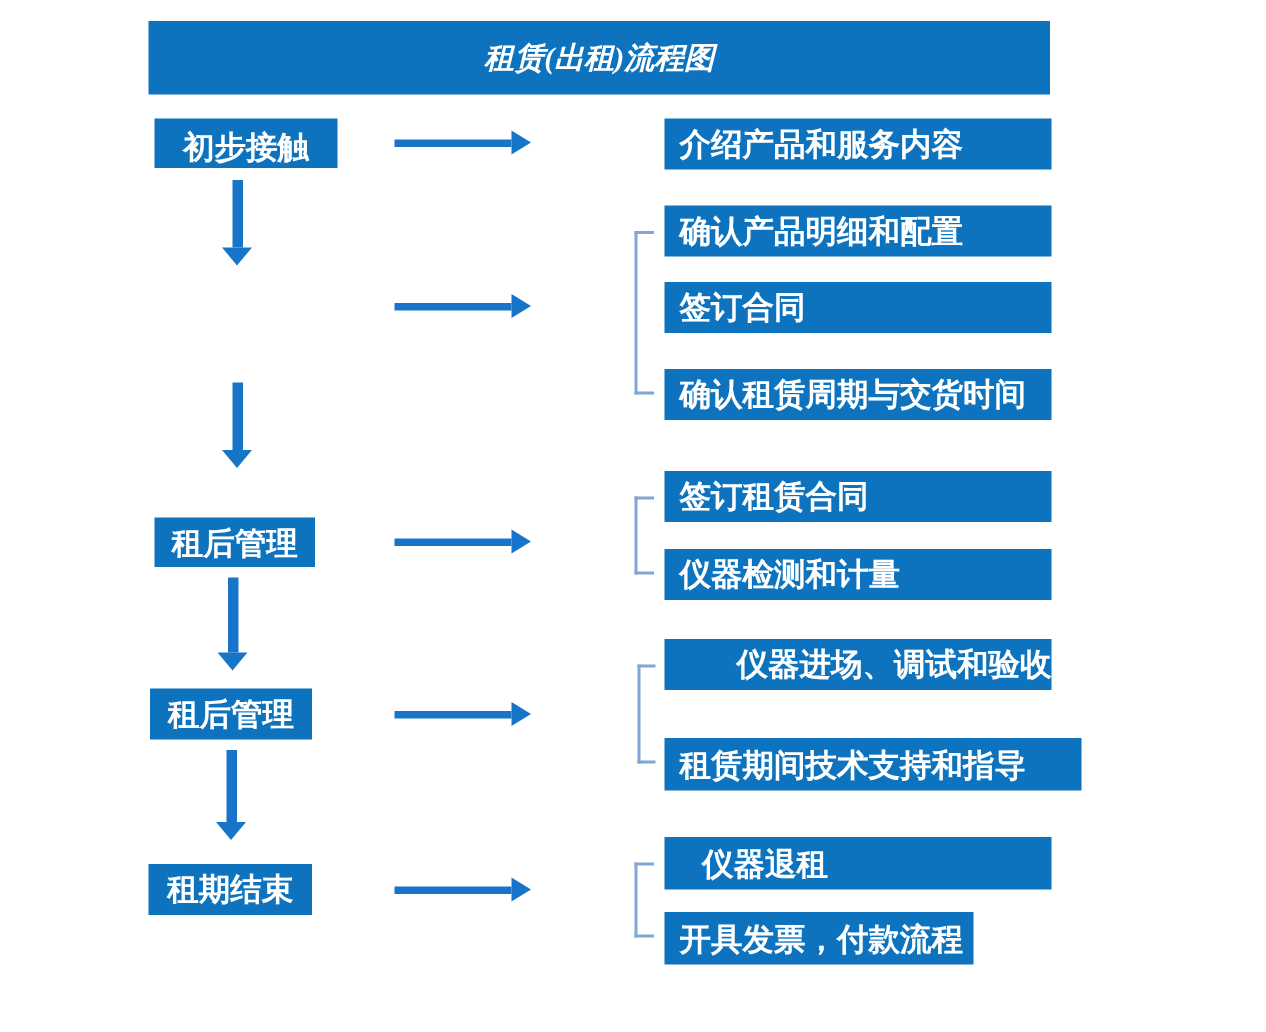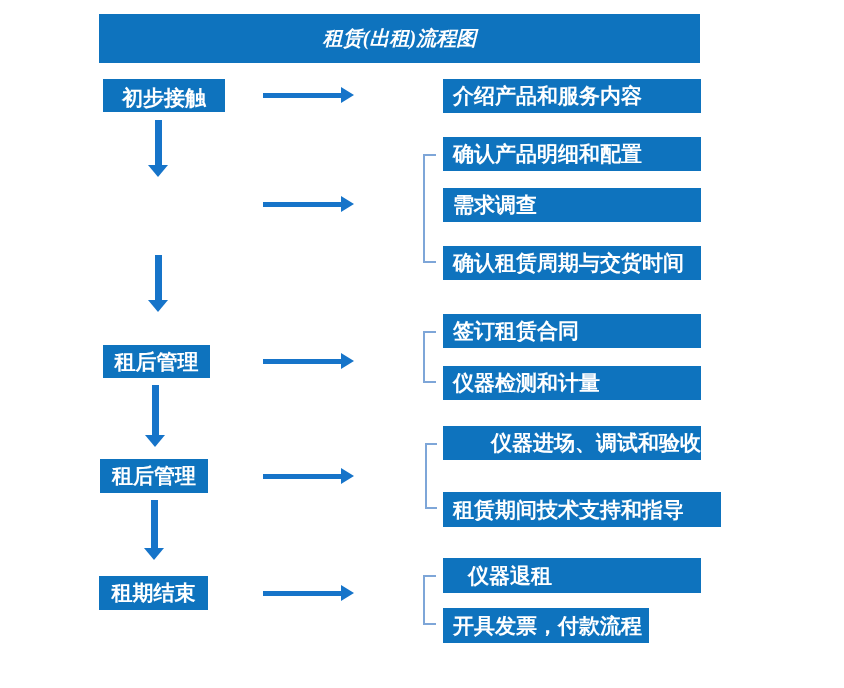--- a/index.html
+++ b/index.html
@@ -116,21 +116,21 @@
   <div class="bracket" style="left:425px;top:443px;width:12px;height:66px;"></div>
   <div class="bracket" style="left:423px;top:575px;width:13px;height:50px;"></div>
 
   <div class="box out" style="left:443px;top:79px;width:258px;height:34px;">
     <span>介绍产品和服务内容</span>
   </div>
   <div class="box out" style="left:443px;top:137px;width:258px;height:34px;">
     <span>确认产品明细和配置</span>
   </div>
   <div class="box out" style="left:443px;top:188px;width:258px;height:34px;">
-    <span>需求调查</span>
+    <span>签订合同</span>
   </div>
   <div class="box out" style="left:443px;top:246px;width:258px;height:34px;">
     <span>确认租赁周期与交货时间</span>
   </div>
   <div class="box out" style="left:443px;top:314px;width:258px;height:34px;">
     <span>签订租赁合同</span>
   </div>
   <div class="box out" style="left:443px;top:366px;width:258px;height:34px;">
     <span>仪器检测和计量</span>
   </div>

